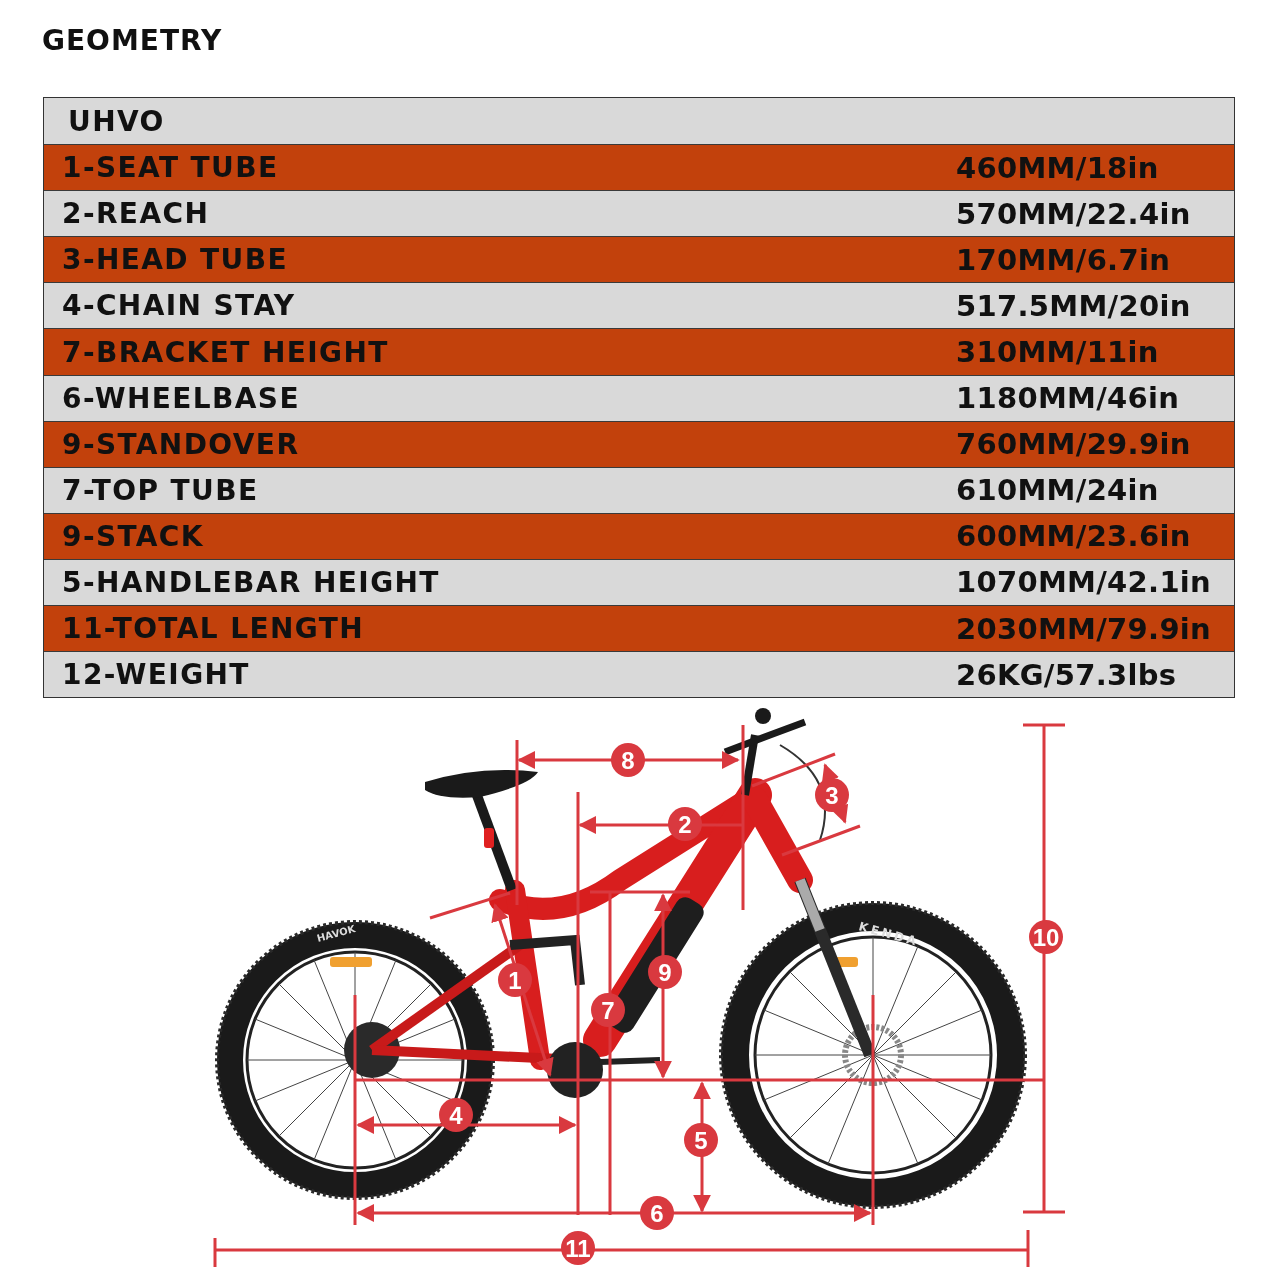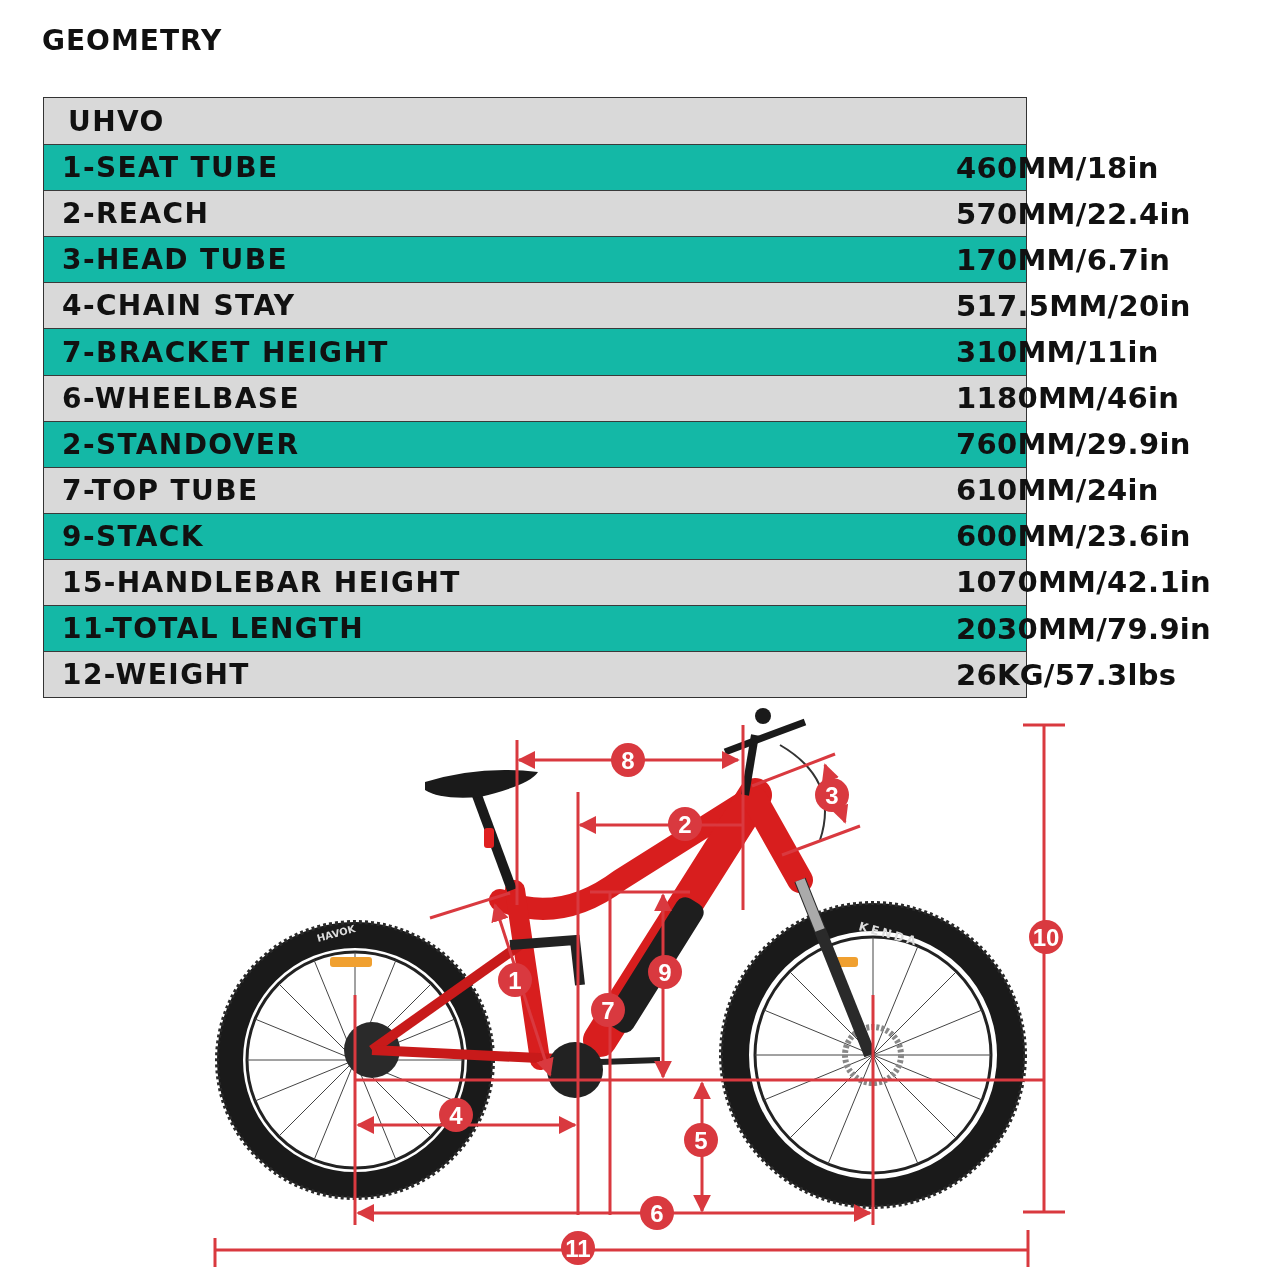--- a/index.html
+++ b/index.html
@@ -1,26 +1,26 @@
 <!DOCTYPE html>
 <html><head>
 <meta charset="utf-8">
 <style>
   html, body { margin:0; padding:0; background:#ffffff; }
   body { width:1283px; height:1267px; position:relative; overflow:hidden;
          font-family:"DejaVu Sans", sans-serif; color:#111; }
   .title { position:absolute; left:42px; top:24px; font-size:28px; font-weight:bold;
            letter-spacing:1px; color:#111; }
-  .spec-table { position:absolute; left:43px; top:97px; width:984px;
+  .spec-table { position:absolute; left:43px; top:97px; width:1192px;
                 border:1.5px solid #333; box-sizing:border-box; }
   .row { height:46.1px; border-top:1.5px solid #3a3a3a; box-sizing:border-box;
          display:flex; align-items:center; position:relative; }
   .row:first-child { border-top:none; }
   .row.shade { background:#d9d9d9; }
-  .row.white { background:#14b8a6; }
+  .row.white { background:#c2410c; }
   .row .label { position:absolute; left:18px; font-size:28px; font-weight:bold;
                 letter-spacing:1.4px; color:#111; }
   .row .value { position:absolute; left:912px; font-size:29px; font-weight:bold;
                 color:#111; letter-spacing:0.3px; }
   .row.header .label { left:24px; }
   .diagram { position:absolute; left:0; top:700px; width:1283px; height:567px; }
 </style>
 </head>
 <body>
 
@@ -48,33 +48,33 @@
   </div>
   <div class="row white">
     <span class="label">7-BRACKET HEIGHT</span>
     <span class="value">310MM/11in</span>
   </div>
   <div class="row shade">
     <span class="label">6-WHEELBASE</span>
     <span class="value">1180MM/46in</span>
   </div>
   <div class="row white">
-    <span class="label">2-STANDOVER</span>
+    <span class="label">9-STANDOVER</span>
     <span class="value">760MM/29.9in</span>
   </div>
   <div class="row shade">
     <span class="label">7-TOP TUBE</span>
     <span class="value">610MM/24in</span>
   </div>
   <div class="row white">
     <span class="label">9-STACK</span>
     <span class="value">600MM/23.6in</span>
   </div>
   <div class="row shade">
-    <span class="label">15-HANDLEBAR HEIGHT</span>
+    <span class="label">5-HANDLEBAR HEIGHT</span>
     <span class="value">1070MM/42.1in</span>
   </div>
   <div class="row white">
     <span class="label">11-TOTAL LENGTH</span>
     <span class="value">2030MM/79.9in</span>
   </div>
   <div class="row shade">
     <span class="label">12-WEIGHT</span>
     <span class="value">26KG/57.3lbs</span>
   </div>

